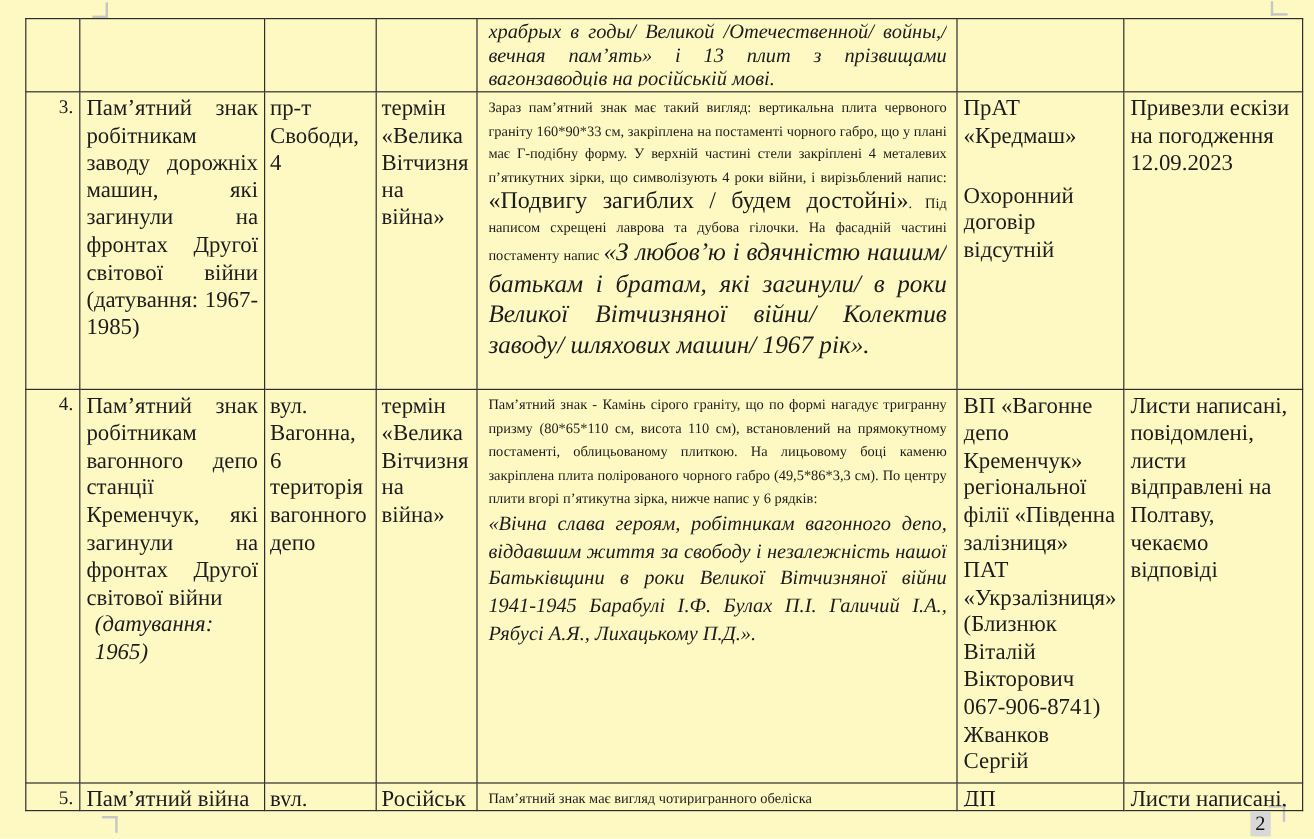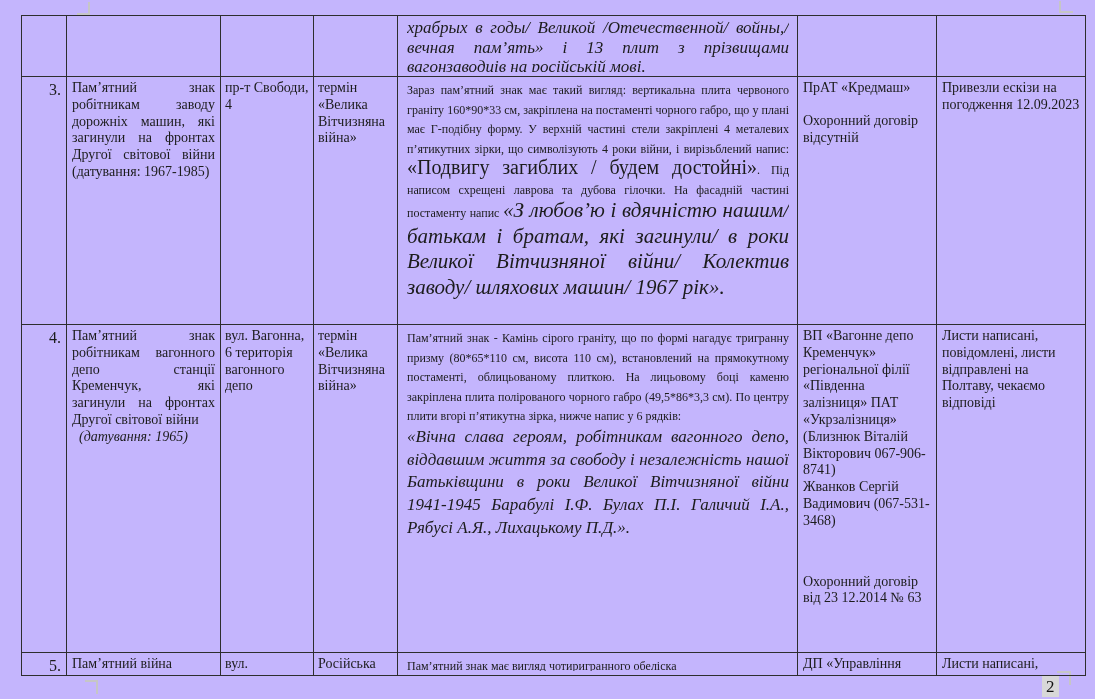--- a/index.html
+++ b/index.html
@@ -1,29 +1,29 @@
 <!DOCTYPE html>
 <html><head>
 <meta charset="utf-8">
 <style>
   html,body{margin:0;padding:0;}
   body{
     width:1095px;height:699px;overflow:hidden;background:#ffffff;
     font-family:"Liberation Serif","DejaVu Serif",serif;color:#1c1c1c;
     position:relative;
   }
-  .page{position:absolute;left:0;top:0;width:1095px;height:699px;background:#c4b5fd;}
+  .page{position:absolute;left:0;top:0;width:1095px;height:699px;background:#fef9c3;}
 
   table.doc{
     position:absolute;left:21px;top:15px;width:1064px;
     border-collapse:collapse;table-layout:fixed;
   }
   td{
     border:1.5px solid #2e2e2e;vertical-align:top;
-    padding:3px 5px 2px 5px;font-size:14px;line-height:1.2;
+    padding:3px 5px 2px 5px;font-size:19px;line-height:1.2;
     overflow:hidden;
   }
   tr.r-cont{height:61px;}
   tr.r-3{height:248px;}
   tr.r-4{height:328px;}
   tr.r-5{height:20px;}
   .cw{overflow:hidden;}
   .cw-cont{height:54px;}
   .cw-3{height:240px;}
   .cw-4{height:321px;}
@@ -36,21 +36,21 @@
   td.c-desc{padding:2px 8px 2px 9px;font-size:16px;line-height:1.22;text-align:justify;}
   td.c-org{padding:3px 5px;}
   td.c-status{padding:3px 5px;}
 
   .seg{font-size:12px;}
   .seg-large{font-size:20px;line-height:1.05;}
   .seg-italic{font-style:italic;font-size:21px;line-height:1.22;}
   .desc-cont{font-style:italic;font-size:17px;line-height:1.07;}
   .para{margin:0;}
   .para-italic{margin:1px 0 0 0;font-style:italic;font-size:17px;line-height:1.35;text-align:justify;}
-  .gap-one{margin-top:16px;}
+  .gap-one{margin-top:27px;}
   .gap-big{margin-top:44px;}
   .name-note{font-style:italic;padding-left:7px;text-align:left;}
 
   .crop{position:absolute;border:0 solid #c6c6c6;}
   .crop-tl{left:77px;top:2px;width:11px;height:11px;border-right-width:2px;border-bottom-width:2px;}
   .crop-tr{left:1059px;top:1px;width:12px;height:10px;border-left-width:2px;border-bottom-width:2px;}
   .crop-bl{left:85px;top:680px;width:11px;height:12px;border-right-width:2px;border-top-width:2px;}
   .crop-br{left:1057px;top:671px;width:12px;height:12px;border-right-width:2px;border-top-width:2px;}
 
   .page-num{

